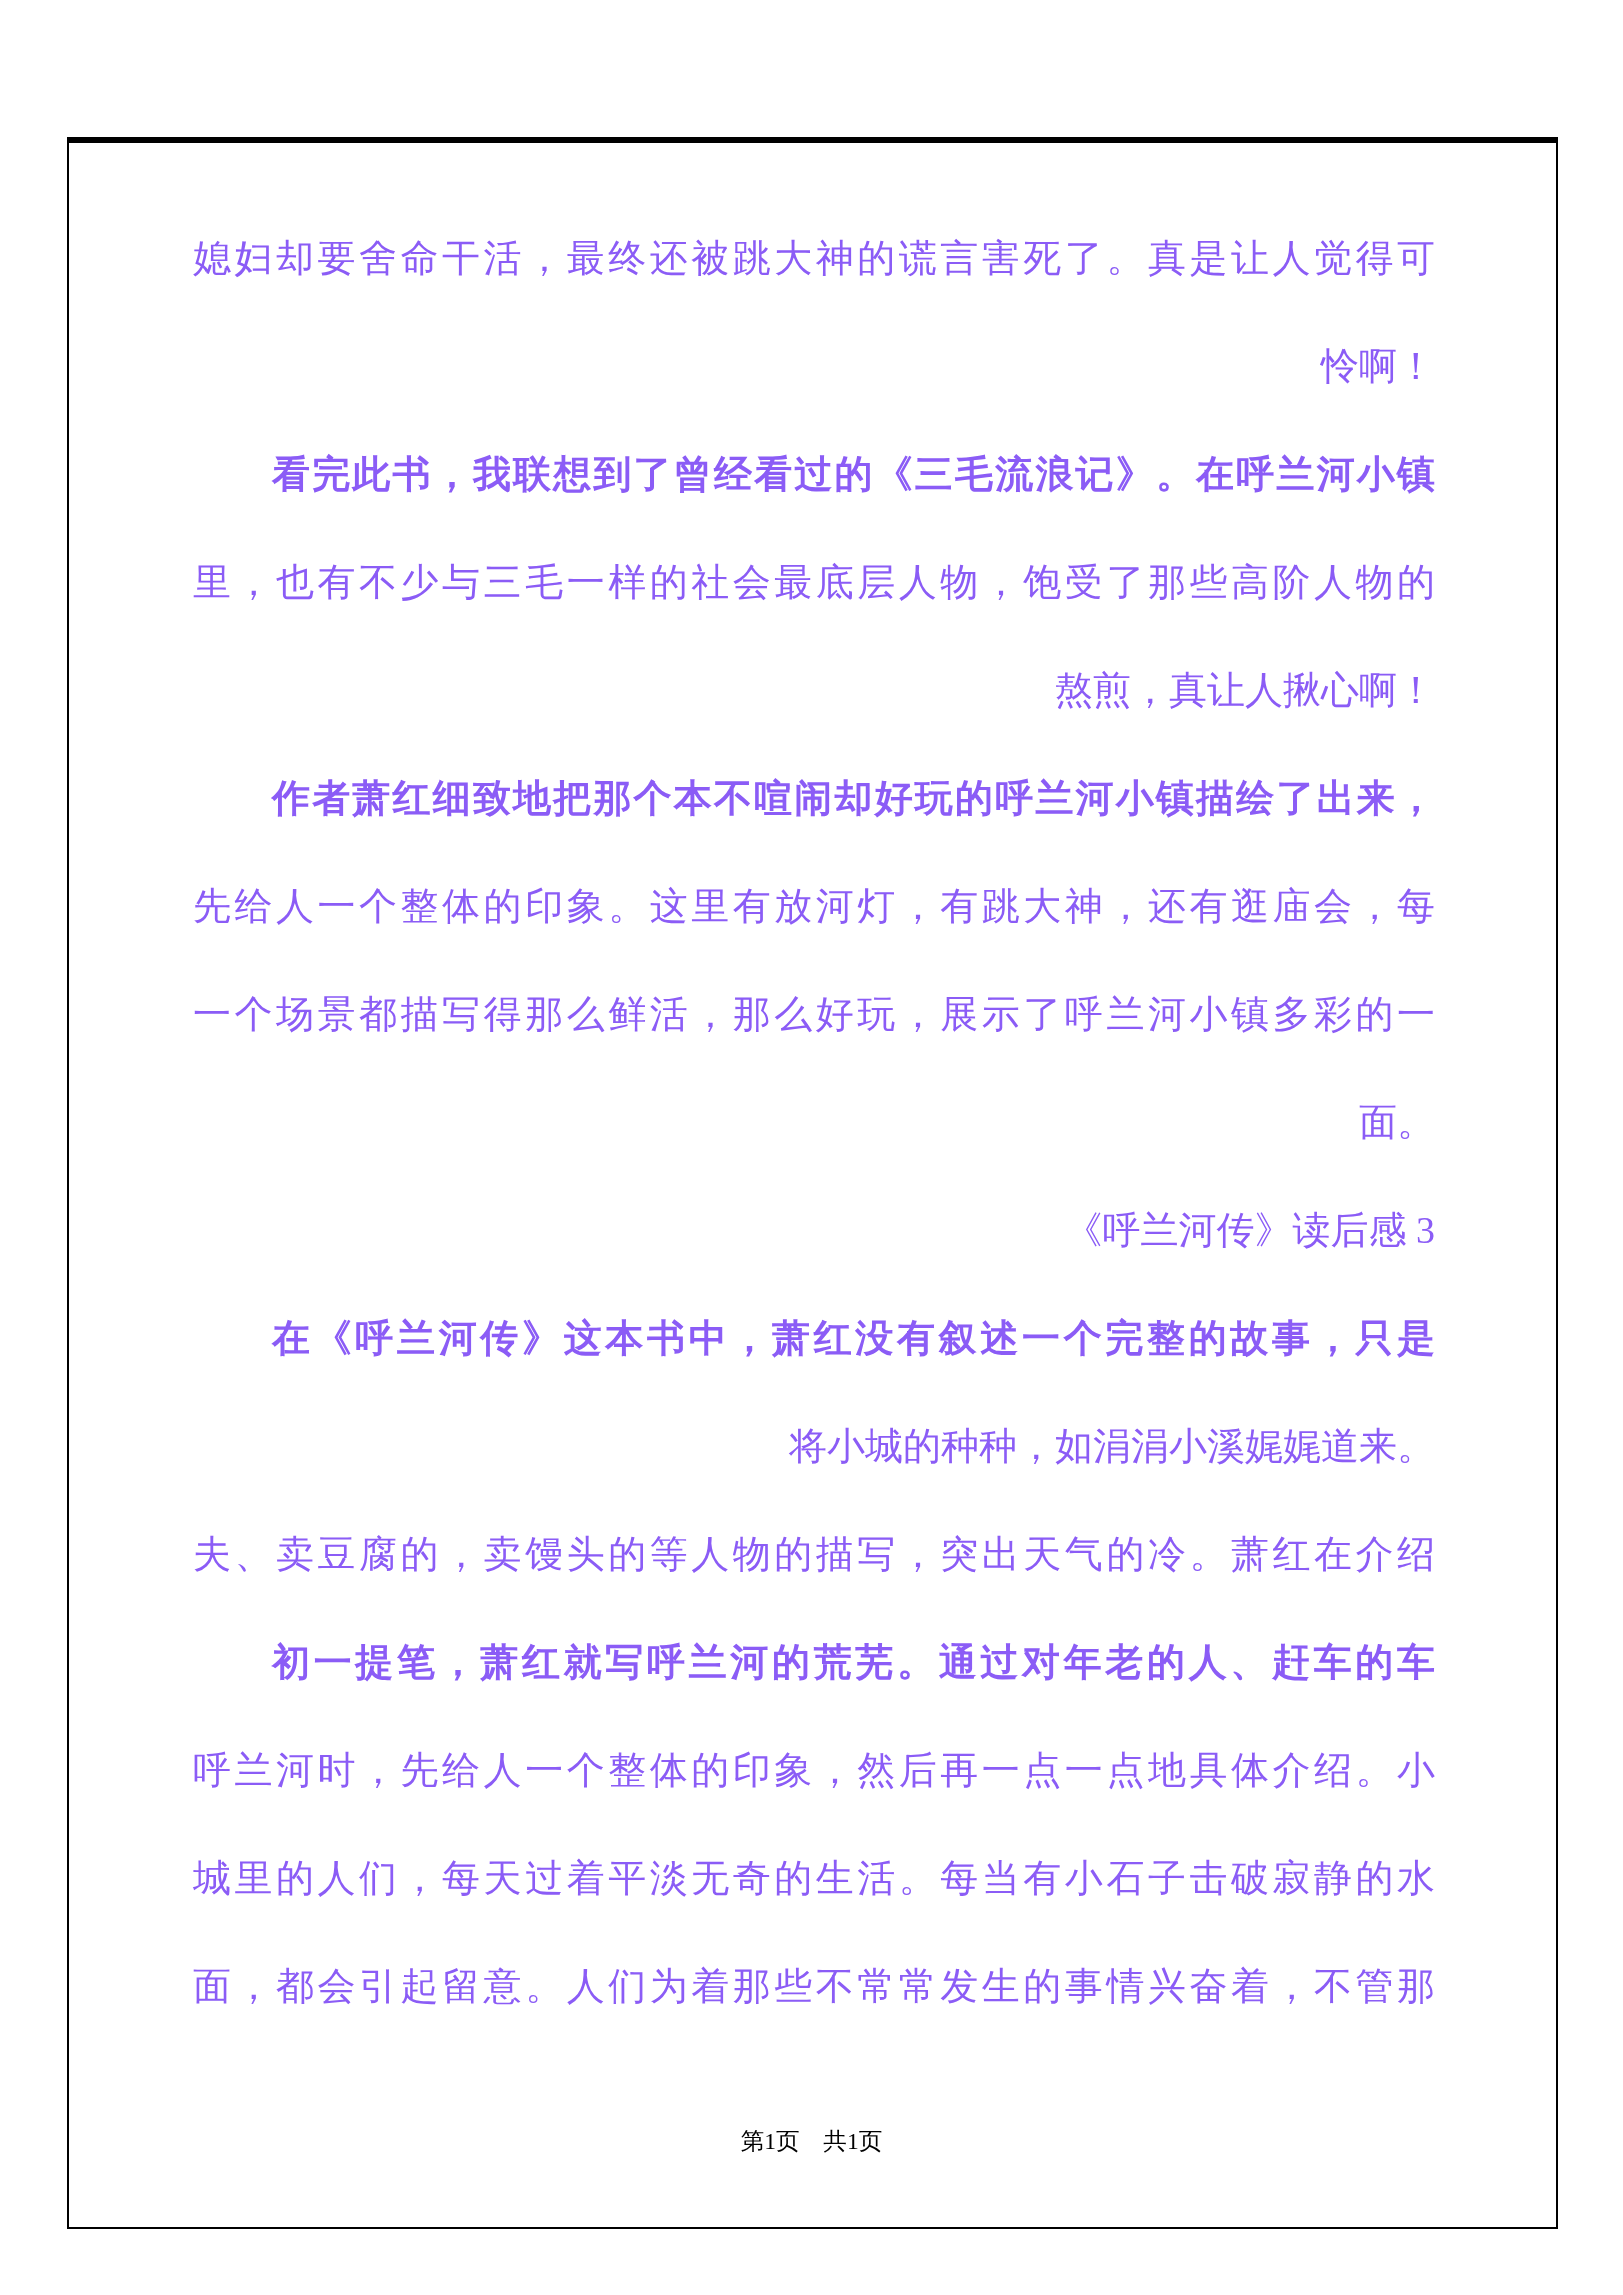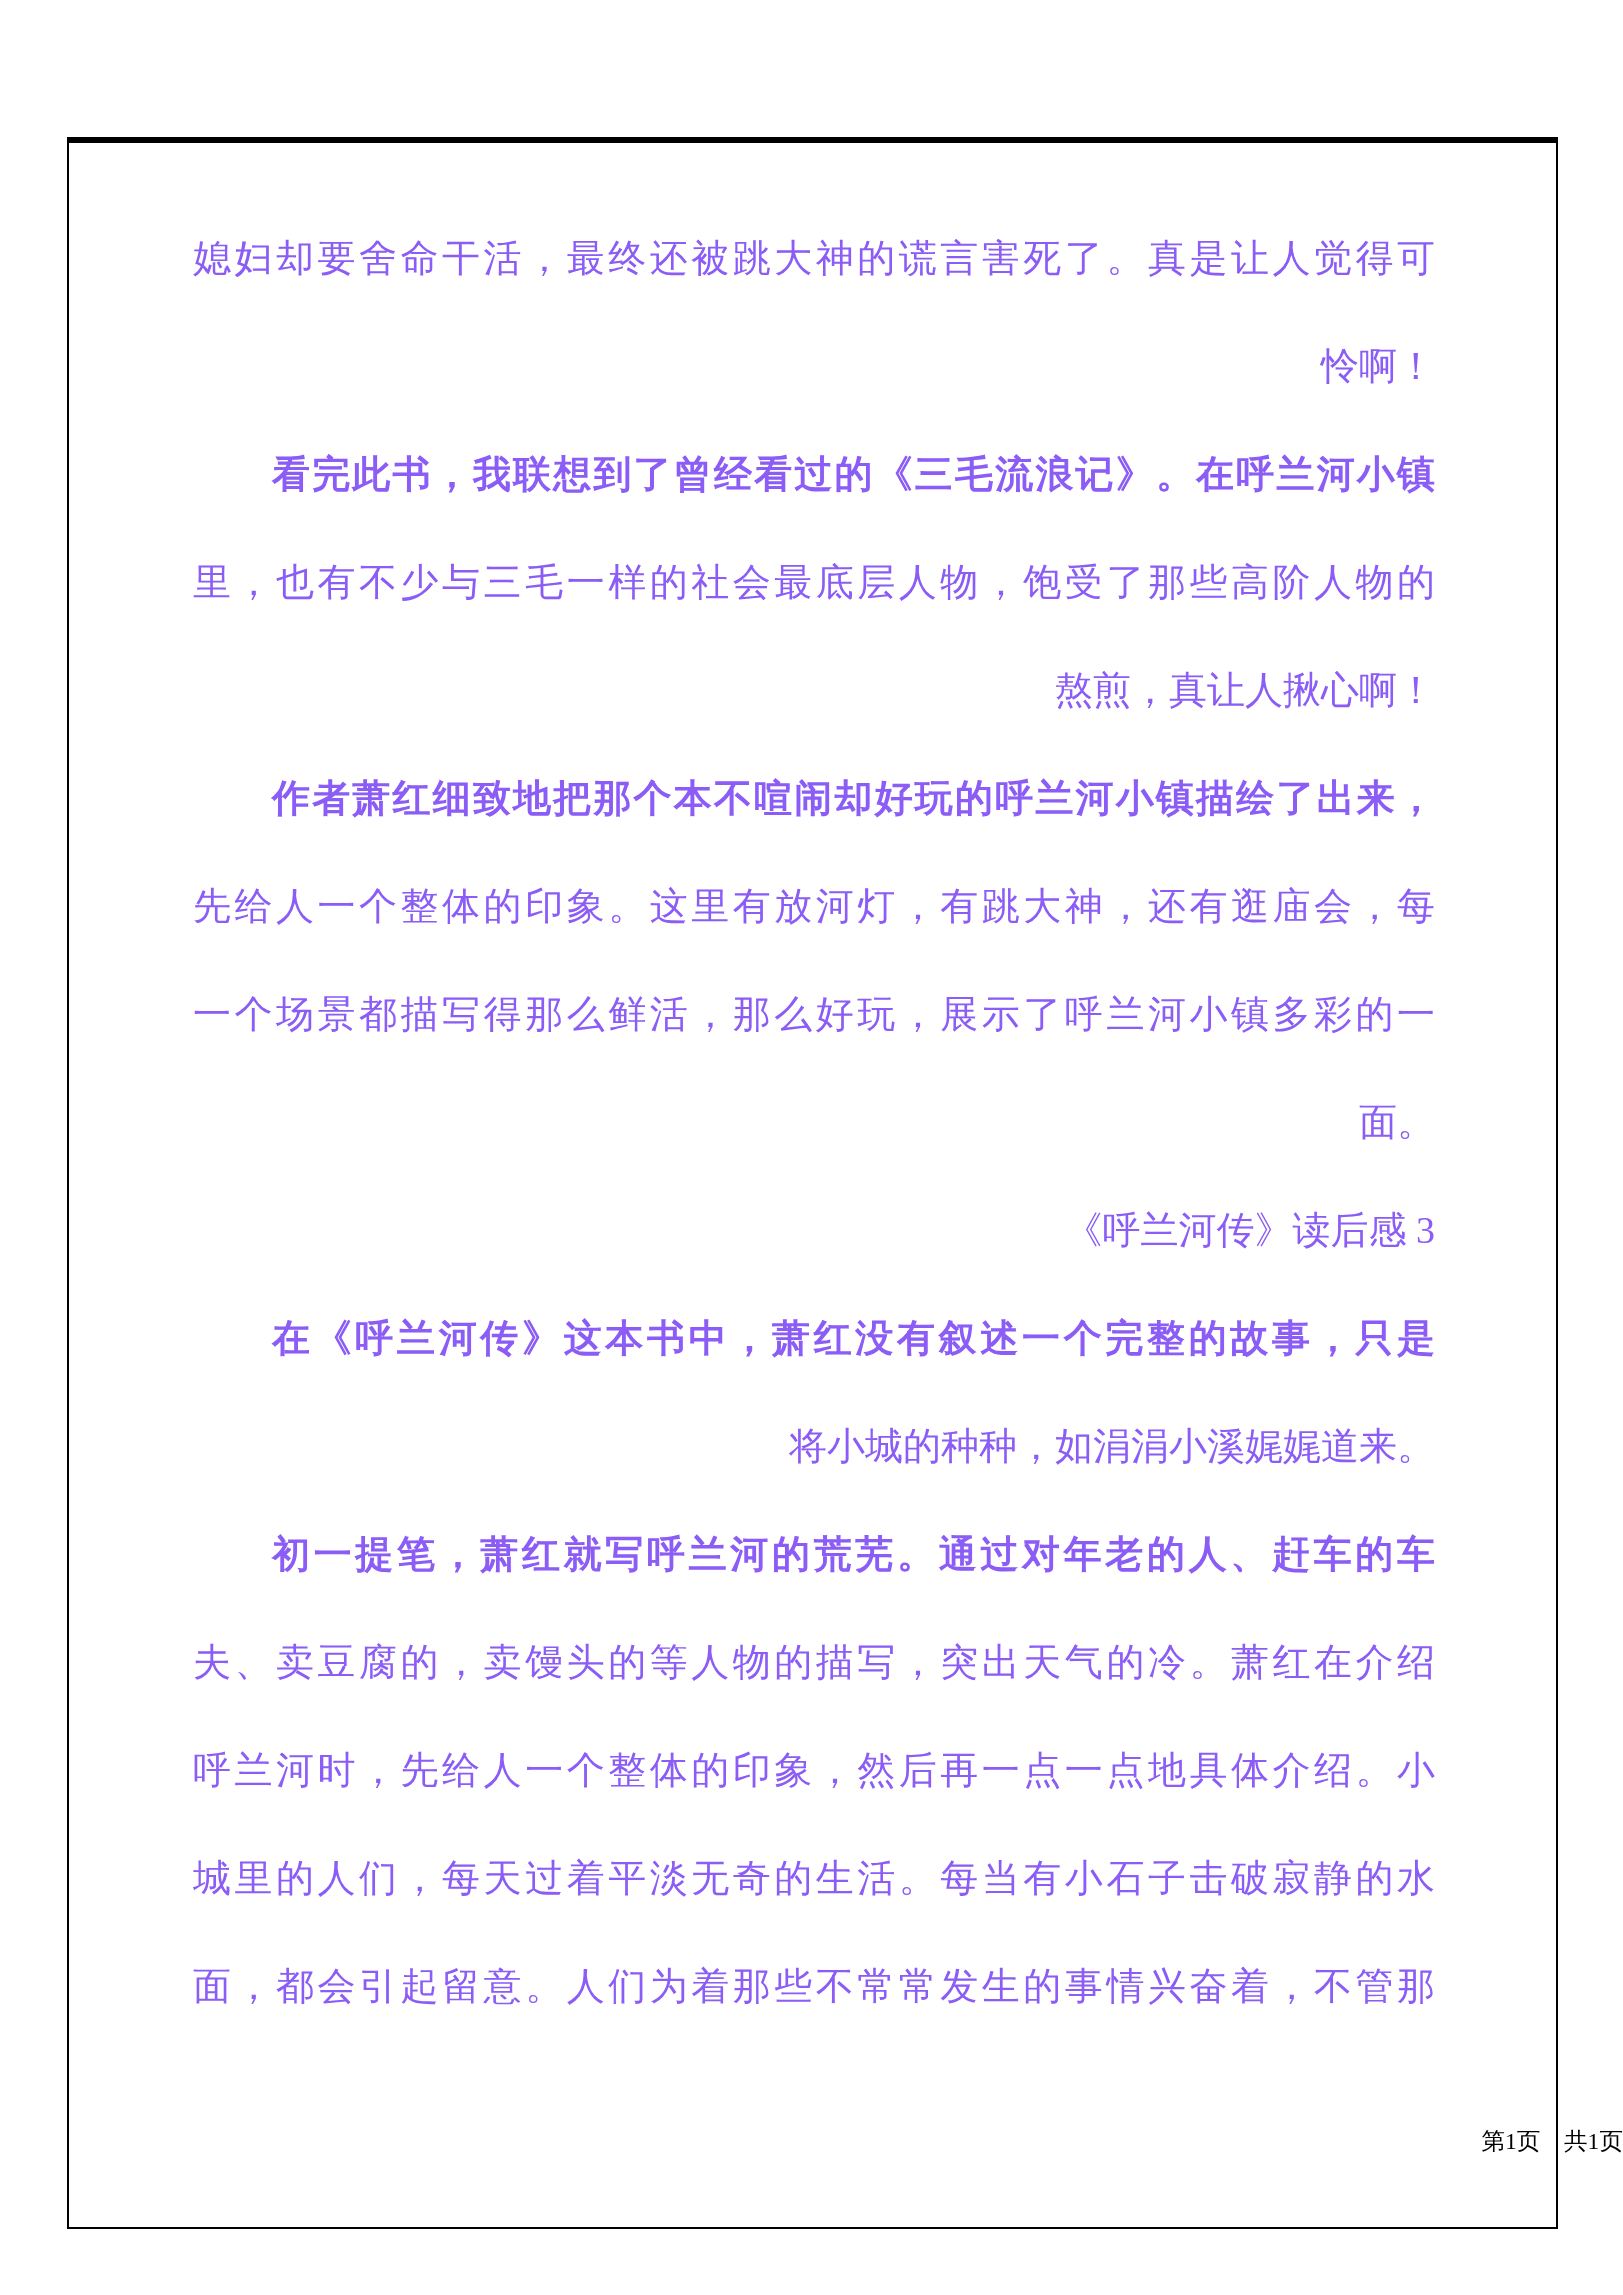--- a/index.html
+++ b/index.html
@@ -49,21 +49,21 @@
   }
   .line.indent {
     text-indent: 79px;
     font-weight: bold;
   }
   .footer {
     position: absolute;
     left: 0;
     top: 2124px;
     width: 1623px;
-    text-align: right;
+    text-align: center;
     font-size: 23.6px;
     line-height: 34px;
     color: #000000;
   }
 </style>
 </head>
 <body>
 
 <div class="page-frame"></div>
 
@@ -73,21 +73,21 @@
   <div class="line full indent">看完此书，我联想到了曾经看过的《三毛流浪记》。在呼兰河小镇</div>
   <div class="line full">里，也有不少与三毛一样的社会最底层人物，饱受了那些高阶人物的</div>
   <div class="line">熬煎，真让人揪心啊！</div>
   <div class="line full indent">作者萧红细致地把那个本不喧闹却好玩的呼兰河小镇描绘了出来，</div>
   <div class="line full">先给人一个整体的印象。这里有放河灯，有跳大神，还有逛庙会，每</div>
   <div class="line full">一个场景都描写得那么鲜活，那么好玩，展示了呼兰河小镇多彩的一</div>
   <div class="line">面。</div>
   <div class="line">《呼兰河传》读后感 3</div>
   <div class="line full indent">在《呼兰河传》这本书中，萧红没有叙述一个完整的故事，只是</div>
   <div class="line">将小城的种种，如涓涓小溪娓娓道来。</div>
+  <div class="line full">夫、卖豆腐的，卖馒头的等人物的描写，突出天气的冷。萧红在介绍</div>
   <div class="line full indent">初一提笔，萧红就写呼兰河的荒芜。通过对年老的人、赶车的车</div>
-  <div class="line full">夫、卖豆腐的，卖馒头的等人物的描写，突出天气的冷。萧红在介绍</div>
   <div class="line full">呼兰河时，先给人一个整体的印象，然后再一点一点地具体介绍。小</div>
   <div class="line full">城里的人们，每天过着平淡无奇的生活。每当有小石子击破寂静的水</div>
   <div class="line full">面，都会引起留意。人们为着那些不常常发生的事情兴奋着，不管那</div>
 </div>
 
 <div class="footer">第1页　共1页</div>
 
 
 </body></html>

